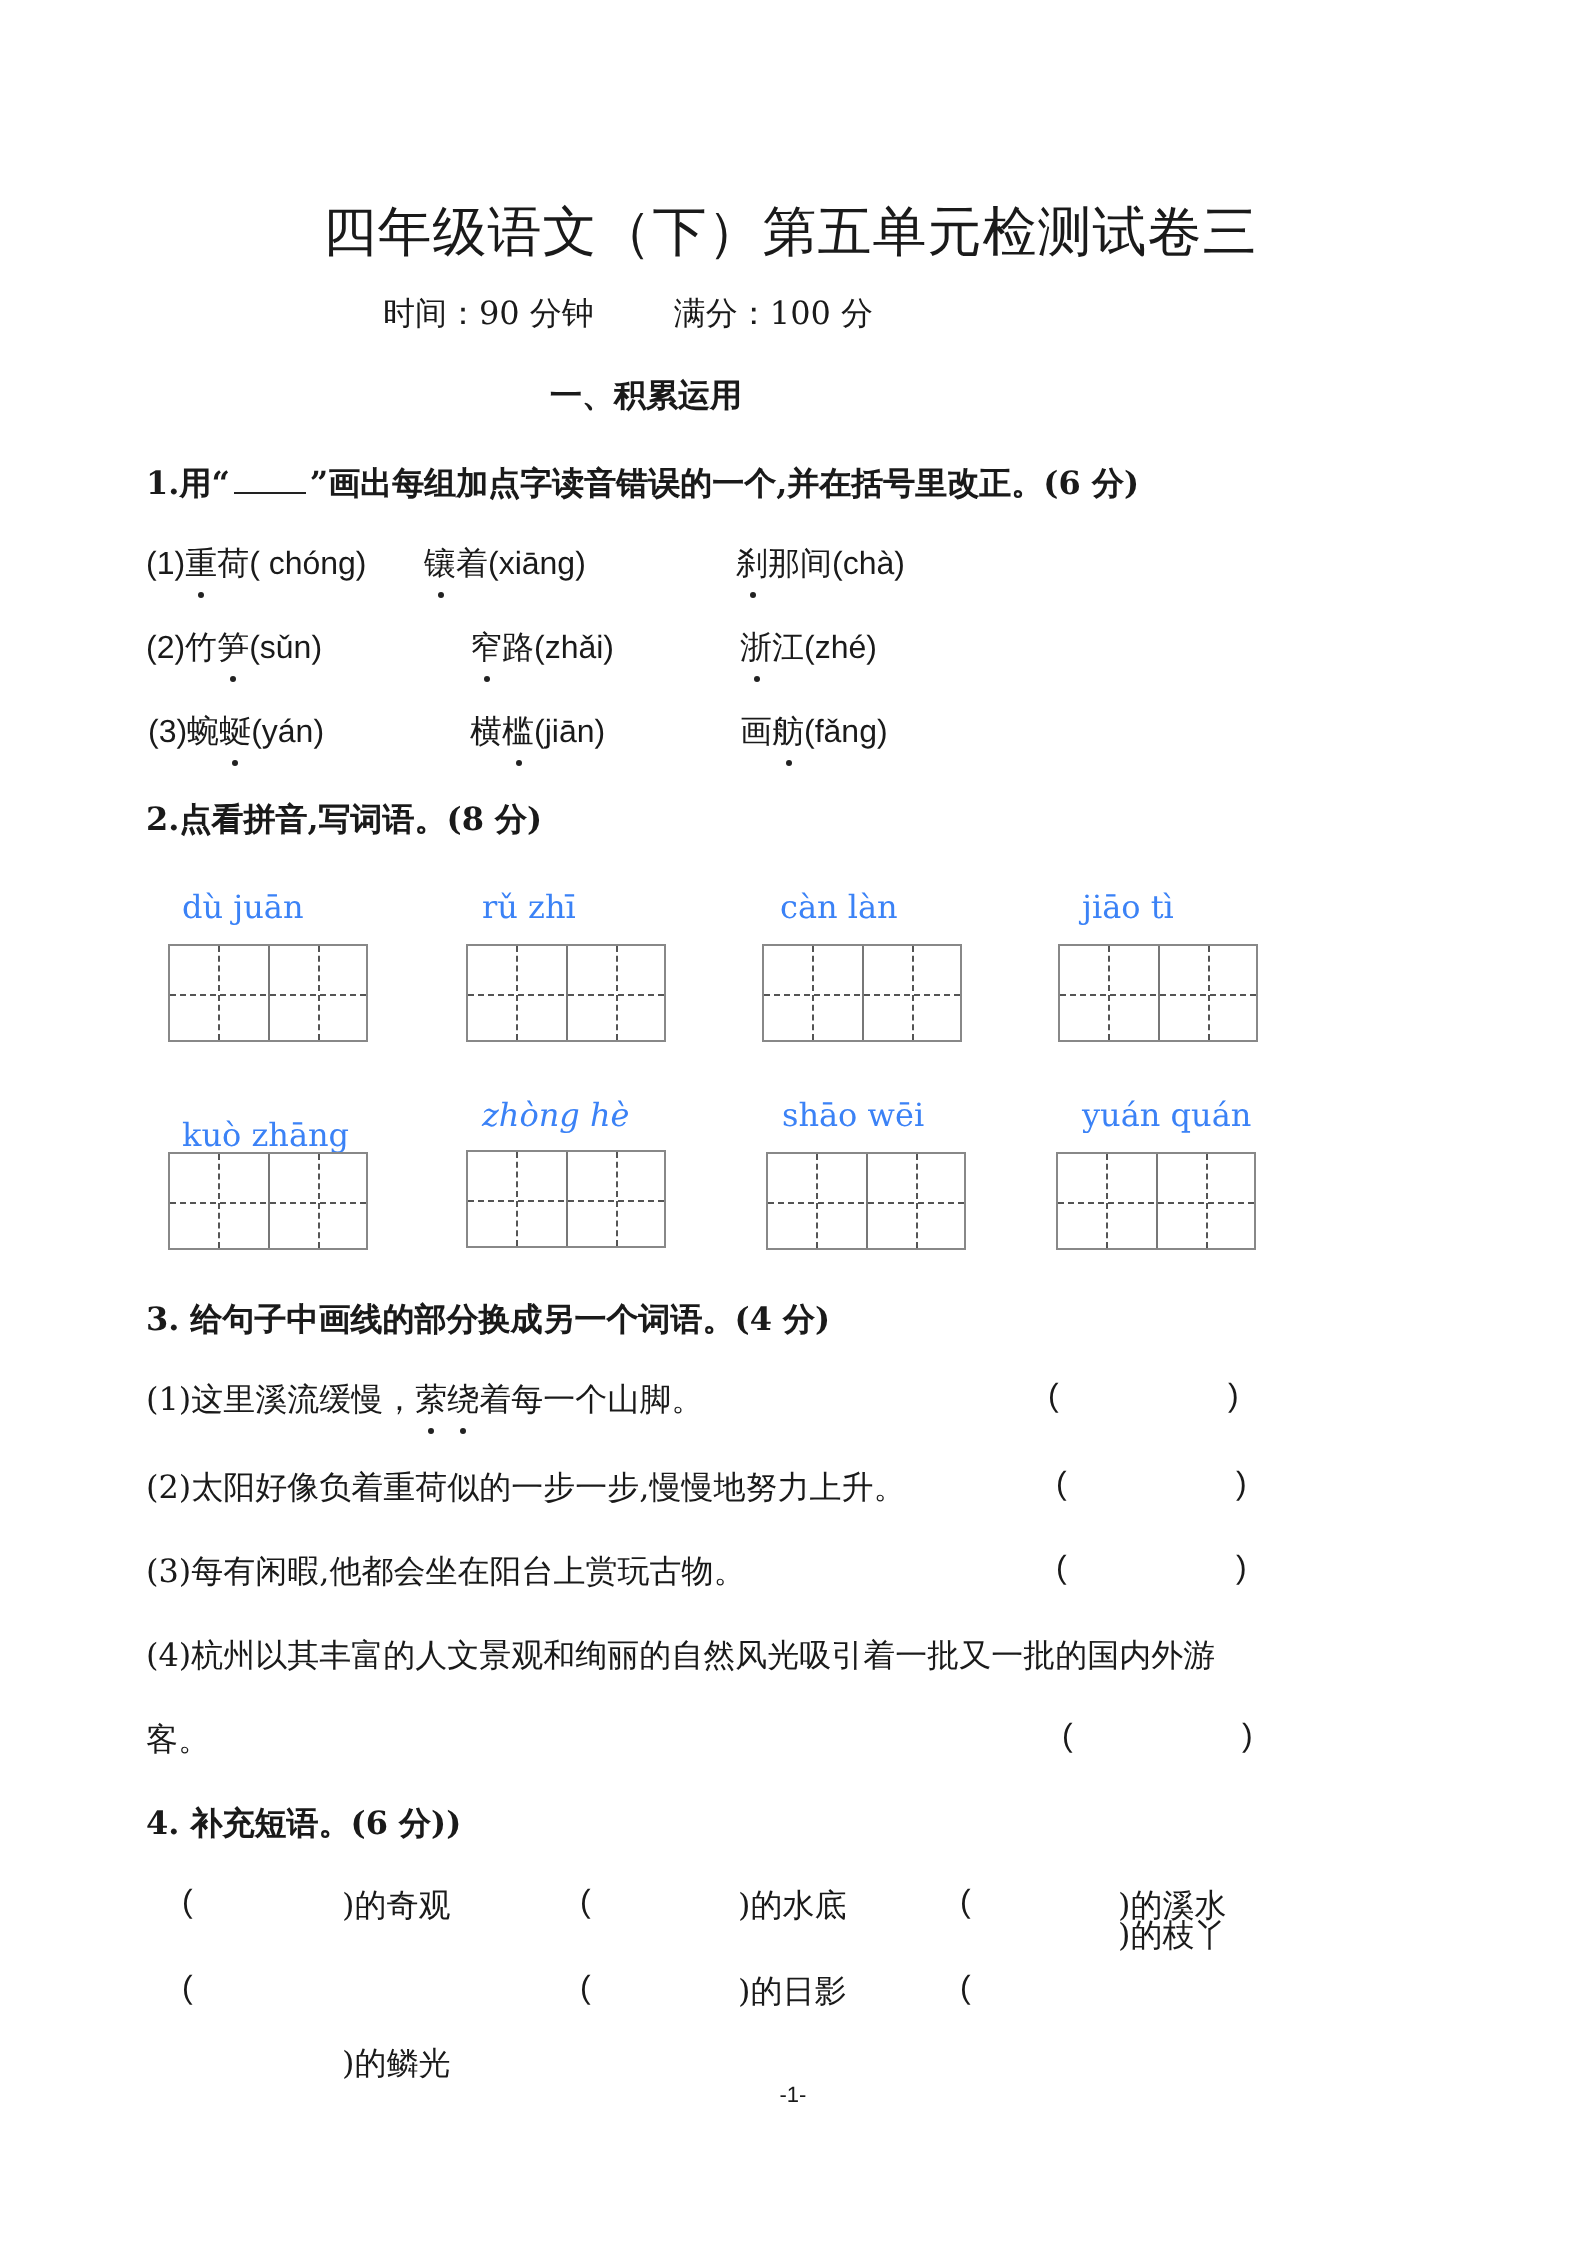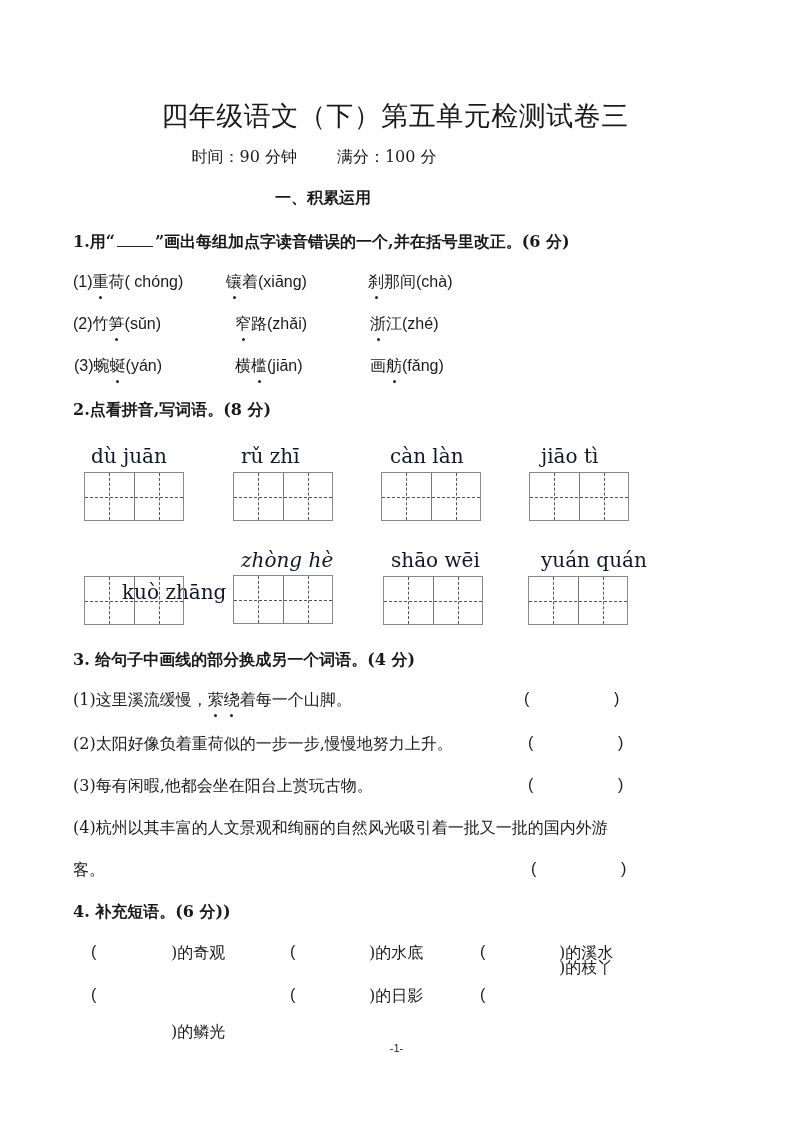--- a/index.html
+++ b/index.html
@@ -11,21 +11,21 @@
   .meta .gap { display: inline-block; width: 40px; }
   .section { top: 188px; left: 0; width: 646px; text-align: center; font-size: 16px; font-weight: bold; }
   .q { font-size: 16px; font-weight: bold; font-family: "DejaVu Sans", "Liberation Sans", sans-serif; }
   .q .cn { font-family: "DejaVu Serif", "Liberation Serif", serif; }
   .blank { display: inline-block; width: 36px; border-bottom: 1.5px solid #222; height: 14px; vertical-align: baseline; margin: 0 2px; }
   .row { font-size: 16px; font-family: "Liberation Sans", "DejaVu Sans", sans-serif; }
   .row .cn { font-family: "DejaVu Serif", "Liberation Serif", serif; }
   .dot { position: relative; display: inline-block; }
   .dot::after { content: ""; position: absolute; left: 50%; bottom: -6px; width: 3px; height: 3px; margin-left: -1.5px;
                 border-radius: 50%; background: #222; }
-  .py { font-size: 20px; font-family: "DejaVu Serif", "Liberation Serif", serif; color: #0f172a; }
+  .py { font-size: 16px; font-family: "DejaVu Serif", "Liberation Serif", serif; color: #3b82f6; }
   .grid { position: absolute; width: 100px; height: 49px; border: 1px solid #888; box-sizing: border-box; }
   .grid .mid { position: absolute; left: 49px; top: 0; bottom: 0; border-left: 1px solid #777; }
   .grid .v1 { position: absolute; left: 24px; top: 0; bottom: 0; border-left: 1px dashed #555; }
   .grid .v2 { position: absolute; left: 74px; top: 0; bottom: 0; border-left: 1px dashed #555; }
   .grid .h { position: absolute; top: 24px; left: 0; right: 0; border-top: 1px dashed #555; }
   .paren { font-size: 16px; font-family: "Liberation Sans", "DejaVu Sans", sans-serif; }
   .footer { top: 1042px; left: 0; width: 793px; text-align: center; font-size: 11px; font-family: "Liberation Sans", sans-serif; }
 </style>
 </head>
 <body>
@@ -34,21 +34,21 @@
 <div class="abs meta">
   <span>时间：90 分钟</span><span class="gap"></span><span>满分：100 分</span>
 </div>
 <div class="abs section">一、积累运用</div>
 
 <div class="abs q" style="top:232px; left:73px;">
   <span class="cn">1.用“</span><span class="blank"></span><span class="cn">”画出每组加点字读音错误的一个,并在括号里改正。(6 分)</span>
 </div>
 
 <div class="abs row" style="top:272px; left:73px;"><span>(1)</span><span class="cn dot">重</span><span>荷( chóng)</span></div>
-<div class="abs row" style="top:272px; left:226px;"><span class="cn dot">镶</span><span>着(xiāng)</span></div>
+<div class="abs row" style="top:272px; left:212px;"><span class="cn dot">镶</span><span>着(xiāng)</span></div>
 <div class="abs row" style="top:272px; left:368px;"><span class="cn dot">刹</span><span>那间(chà)</span></div>
 
 <div class="abs row" style="top:314px; left:73px;"><span>(2)竹</span><span class="cn dot">笋</span><span>(sǔn)</span></div>
 <div class="abs row" style="top:314px; left:235px;"><span class="cn dot">窄</span><span>路(zhǎi)</span></div>
 <div class="abs row" style="top:314px; left:370px;"><span class="cn dot">浙</span><span>江(zhé)</span></div>
 
 <div class="abs row" style="top:356px; left:74px;"><span>(3)蜿</span><span class="cn dot">蜒</span><span>(yán)</span></div>
 <div class="abs row" style="top:356px; left:235px;"><span class="cn">横</span><span class="cn dot">槛</span><span>(jiān)</span></div>
 <div class="abs row" style="top:356px; left:370px;"><span class="cn">画</span><span class="cn dot">舫</span><span>(fǎng)</span></div>
 
@@ -77,21 +77,21 @@
     <div class="v2"></div>
     <div class="h"></div>
   </div>
 <div class="grid" style="top:472px; left:529px;">
     <div class="v1"></div>
     <div class="mid"></div>
     <div class="v2"></div>
     <div class="h"></div>
   </div>
 
-<div class="abs py" style="top:580px; left:91px;margin-left:31px;">kuò  zhāng</div>
+<div class="abs py" style="top:558px; left:91px;">kuò  zhāng</div>
 <div class="abs py" style="top:548px; left:241px;font-style:italic;">zhòng hè</div>
 <div class="abs py" style="top:548px; left:391px;">shāo  wēi</div>
 <div class="abs py" style="top:548px; left:541px;">yuán quán</div>
 
 <div class="grid" style="top:576px; left:84px;">
     <div class="v1"></div>
     <div class="mid"></div>
     <div class="v2"></div>
     <div class="h"></div>
   </div>

